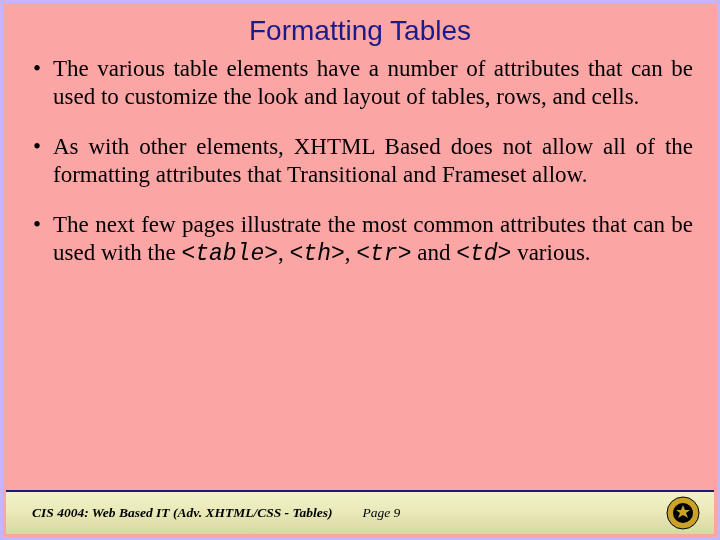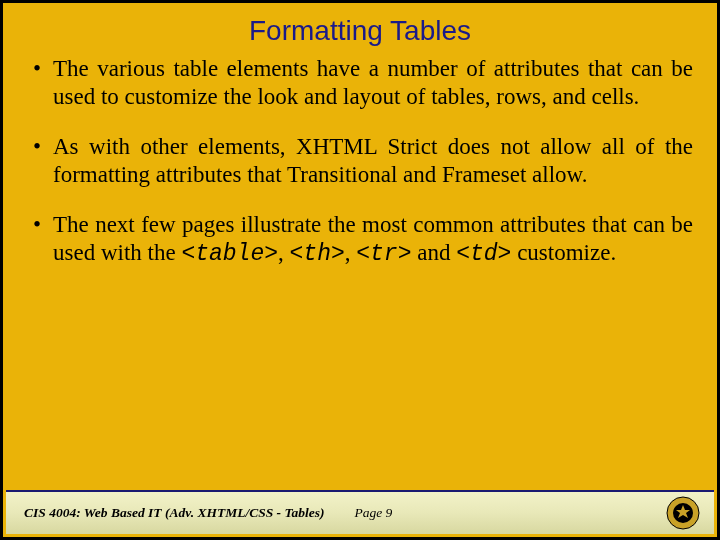--- a/index.html
+++ b/index.html
@@ -7,23 +7,23 @@
     width: 720px;
     height: 540px;
     background: #fff;
     font-family: "Times New Roman", Times, serif;
     position: relative;
     overflow: hidden;
   }
   .slide {
     width: 720px;
     height: 540px;
-    border: 3px solid #000000;
+    border: 3px solid #c4b5fd;
     position: relative;
-    background: #eab308;
+    background: #fca5a5;
   }
   .title {
     text-align: center;
     color: #1a1a8a;
     font-family: Arial, Helvetica, sans-serif;
     font-size: 28px;
     font-weight: 400;
     margin-top: 12px;
     margin-bottom: 8px;
   }
@@ -56,21 +56,21 @@
   .footer {
     position: absolute;
     left: 3px;
     right: 3px;
     bottom: 3px;
     height: 44px;
     background: linear-gradient(#f2f2c8 0%, #e8e8b8 50%, #d8d8a0 100%);
     border-top: 2px solid #1a1a70;
     display: flex;
     align-items: center;
-    padding: 0 18px;
+    padding: 0 26px;
   }
   .footer-left {
     font-style: italic;
     font-weight: bold;
     font-size: 13.5px;
     color: #000;
     flex: 0 0 auto;
     padding-right: 30px;
   }
   .footer-center {
@@ -99,22 +99,22 @@
 </style>
 </head>
 <body>
 
 <div class="slide">
   <h1 class="title">Formatting Tables</h1>
 
   <div class="content">
     <ul class="bullets">
       <li><span>The various table elements have a number of attributes that can be used to customize the look and layout of tables, rows, and cells.</span></li>
-      <li><span>As with other elements, XHTML Strict does not allow all of the formatting attributes that Transitional and Frameset allow.</span></li>
-      <li><span>The next few pages illustrate the most common attributes that can be used with the </span><span class="code">&lt;table&gt;</span><span>, </span><span class="code">&lt;th&gt;</span><span>, </span><span class="code">&lt;tr&gt;</span><span> and </span><span class="code">&lt;td&gt;</span><span> customize.</span></li>
+      <li><span>As with other elements, XHTML Based does not allow all of the formatting attributes that Transitional and Frameset allow.</span></li>
+      <li><span>The next few pages illustrate the most common attributes that can be used with the </span><span class="code">&lt;table&gt;</span><span>, </span><span class="code">&lt;th&gt;</span><span>, </span><span class="code">&lt;tr&gt;</span><span> and </span><span class="code">&lt;td&gt;</span><span> various.</span></li>
     </ul>
   </div>
 
   <div class="footer">
     <div class="footer-left">CIS 4004: Web Based IT (Adv. XHTML/CSS - Tables)</div>
     <div class="footer-center">Page 9</div>
     <div class="footer-logo">
       <svg viewBox="0 0 34 34" width="34" height="34">
         <circle cx="17" cy="17" r="16" fill="#c9a227" stroke="#000" stroke-width="1"></circle>
         <circle cx="17" cy="17" r="10" fill="#000"></circle>

